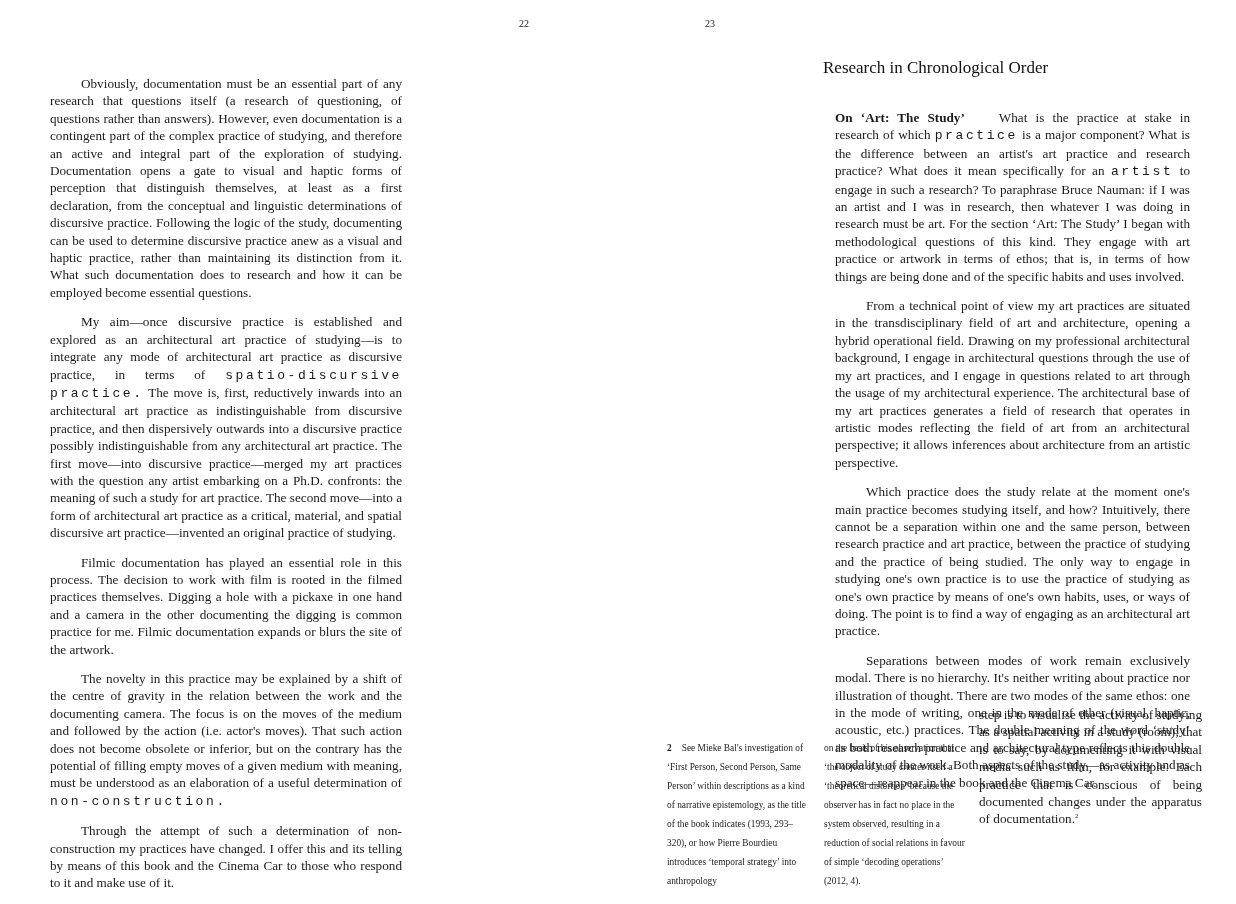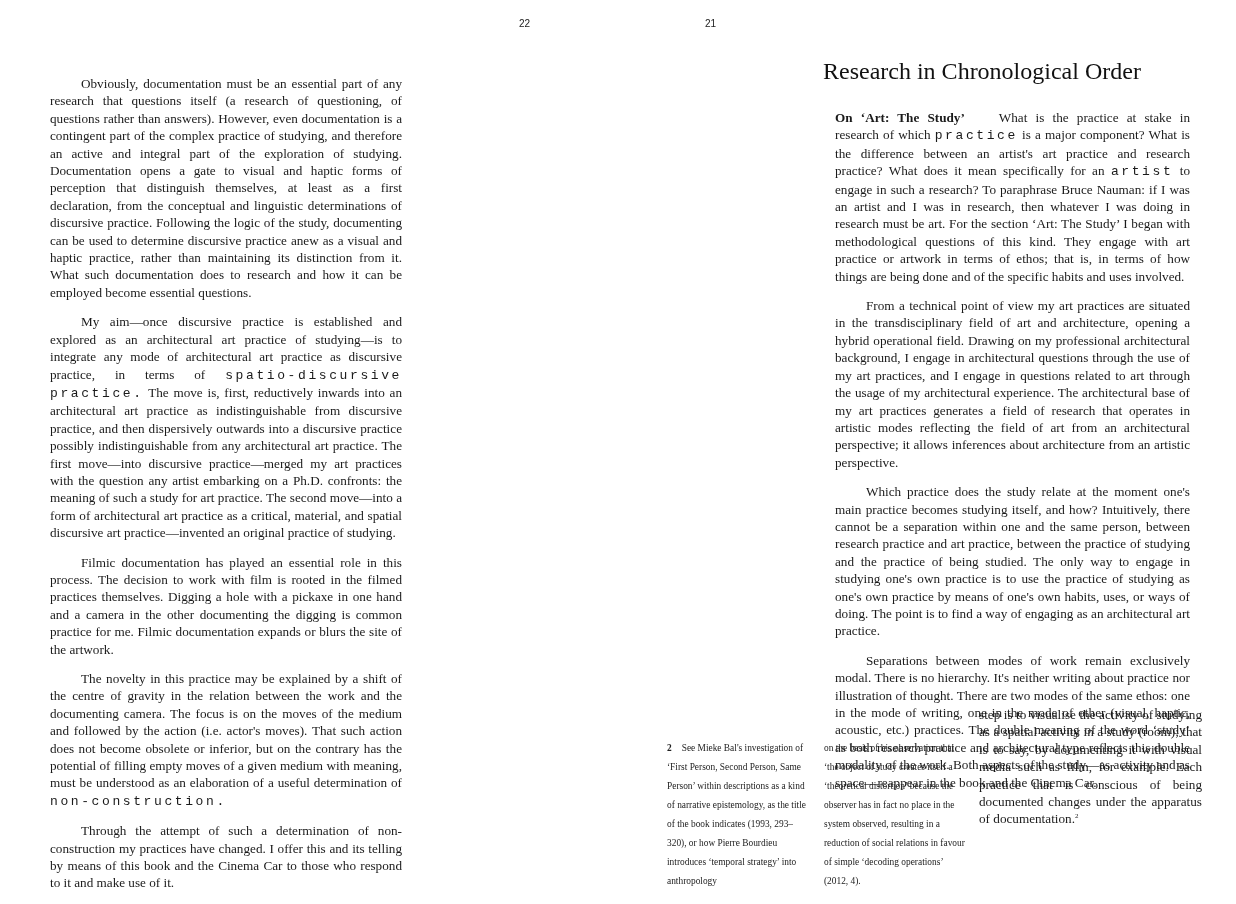--- a/index.html
+++ b/index.html
@@ -1,41 +1,41 @@
 <!DOCTYPE html>
 <html><head>
 <meta charset="utf-8">
 <style>
   html, body { margin: 0; padding: 0; background: #ffffff; }
   body { width: 1236px; height: 904px; position: relative; overflow: hidden;
          font-family: "DejaVu Serif", "Liberation Serif", serif; color: #1a1a1a; }
-  .folio { position: absolute; top: 18px; font-family: Liberation Sans, sans-serif; font-size: 10px; color: #222; }
+  .folio { position: absolute; top: 18px; font-family: Liberation Serif, serif; font-size: 10px; color: #222; }
   #folio-left { left: 519px; }
   #folio-right { left: 705px; }
   .col { position: absolute; font-family: "Liberation Serif", serif; font-size: 13.2px; line-height: 17.4px; text-align: justify; hyphens: manual; }
   #left-col { left: 38px; top: 63px; width: 376px; }
   #right-col { left: 823px; top: 97px; width: 379px; }
   .col p { margin: 12px; text-indent: 31px; }
   .col p.noindent { text-indent: 0; }
   .spaced { letter-spacing: 2.6px; font-family: "Liberation Mono", monospace; font-size: 13px; }
-  #section-title { position: absolute; left: 823px; top: 58px; font-family: "Liberation Serif", serif; font-size: 24px; color: #111; }
+  #section-title { position: absolute; left: 823px; top: 58px; font-family: "Liberation Serif", serif; font-size: 17px; color: #111; }
   .lead { font-weight: bold; margin-right: 34px; }
   #right-tail { position: absolute; left: 979px; top: 706px; width: 223px; font-family: "Liberation Serif", serif; font-size: 13.2px; line-height: 17.4px; text-align: justify; }
   #right-tail p { margin: 0; }
   .fn { position: absolute; font-family: "Liberation Serif", serif; font-size: 9.4px; line-height: 19px; color: #222; }
   #fn-col1 { left: 667px; top: 739px; width: 140px; }
   #fn-col2 { left: 824px; top: 739px; width: 145px; }
   .fn-num { font-weight: bold; margin-right: 10px; }
   sup { font-size: 7px; vertical-align: super; line-height: 0; }
 </style>
 </head>
 <body>
 
 <div class="folio" id="folio-left">22</div>
-<div class="folio" id="folio-right">21</div>
+<div class="folio" id="folio-right">23</div>
 
 <div class="col" id="left-col">
   <p>Obviously, documentation must be an essential part of any re­search that questions itself (a research of questioning, of questions rather than answers). However, even documentation is a contingent part of the complex practice of studying, and therefore an active and integral part of the exploration of studying. Documentation opens a gate to visual and haptic forms of perception that distinguish them­selves, at least as a first declaration, from the conceptual and lin­guistic determinations of discursive practice. Following the logic of the study, documenting can be used to determine discursive practice anew as a visual and haptic practice, rather than maintaining its dis­tinction from it. What such documentation does to research and how it can be employed become essential questions.</p>
   <p><span>My aim—once discursive practice is established and explored as an architectural art practice of studying—is to integrate any mode of architectural art practice as discursive practice, in terms of </span><span class="spaced">spatio-discursive practice.</span><span> The move is, first, reductively inwards into an architectural art practice as indistinguishable from discursive practice, and then dispersively outwards into a discursive practice possibly indistinguishable from any architectural art prac­tice. The first move—into discursive practice—merged my art prac­tices with the question any artist embarking on a Ph.D. confronts: the meaning of such a study for art practice. The second move—into a form of architectural art practice as a critical, material, and spatial discursive art practice—invented an original practice of studying.</span></p>
   <p>Filmic documentation has played an essential role in this pro­cess. The decision to work with film is rooted in the filmed practices themselves. Digging a hole with a pickaxe in one hand and a camera in the other documenting the digging is common practice for me. Filmic documentation expands or blurs the site of the artwork.</p>
   <p><span>The novelty in this practice may be explained by a shift of the centre of gravity in the relation between the work and the document­ing camera. The focus is on the moves of the medium and followed by the action (i.e. actor's moves). That such action does not become obsolete or inferior, but on the contrary has the potential of filling empty moves of a given medium with meaning, must be understood as an elaboration of a useful determination of </span><span class="spaced">non-construction.</span></p>
   <p>Through the attempt of such a determination of non-construc­tion my practices have changed. I offer this and its telling by means of this book and the Cinema Car to those who respond to it and make use of it.</p>
 </div>
 
 <div id="section-title">Research in Chronological Order</div>

